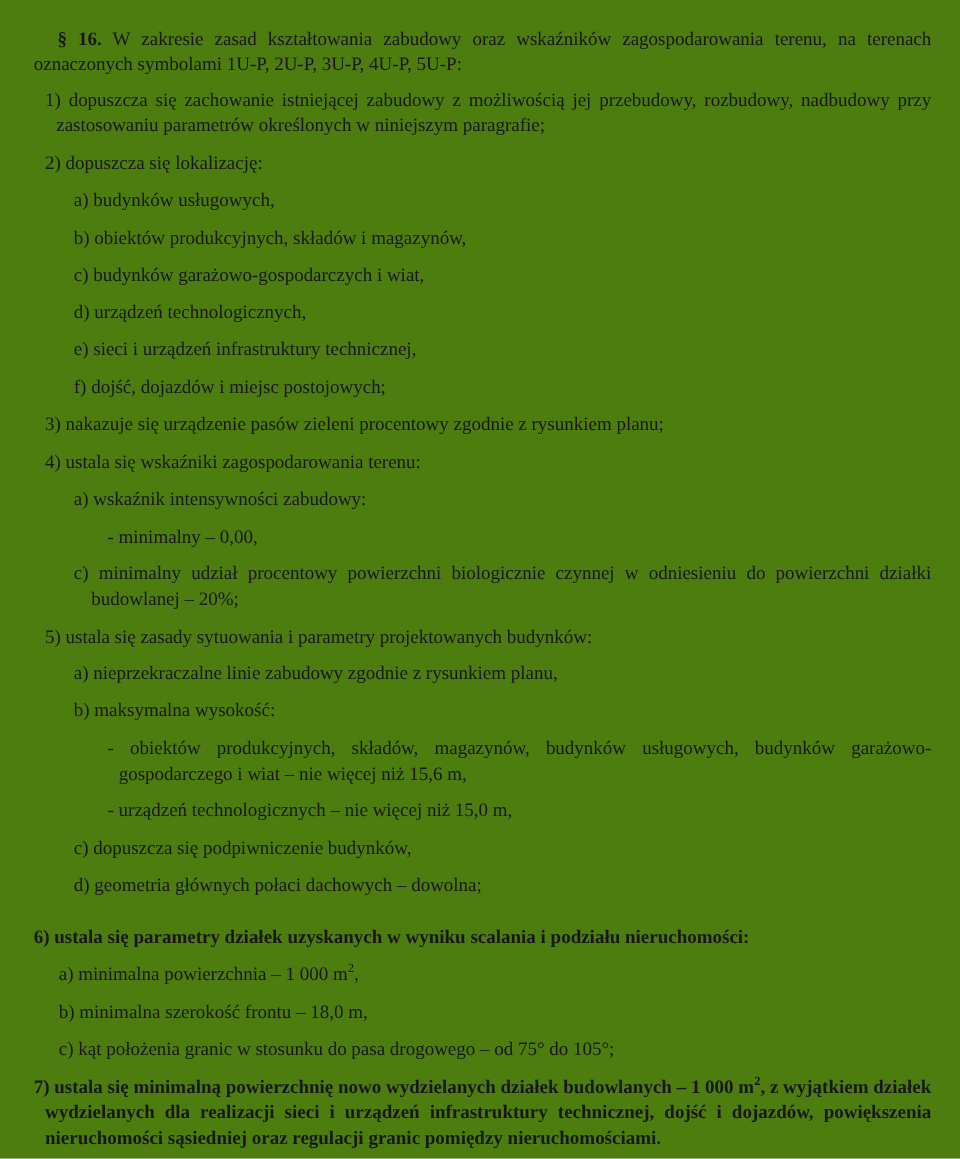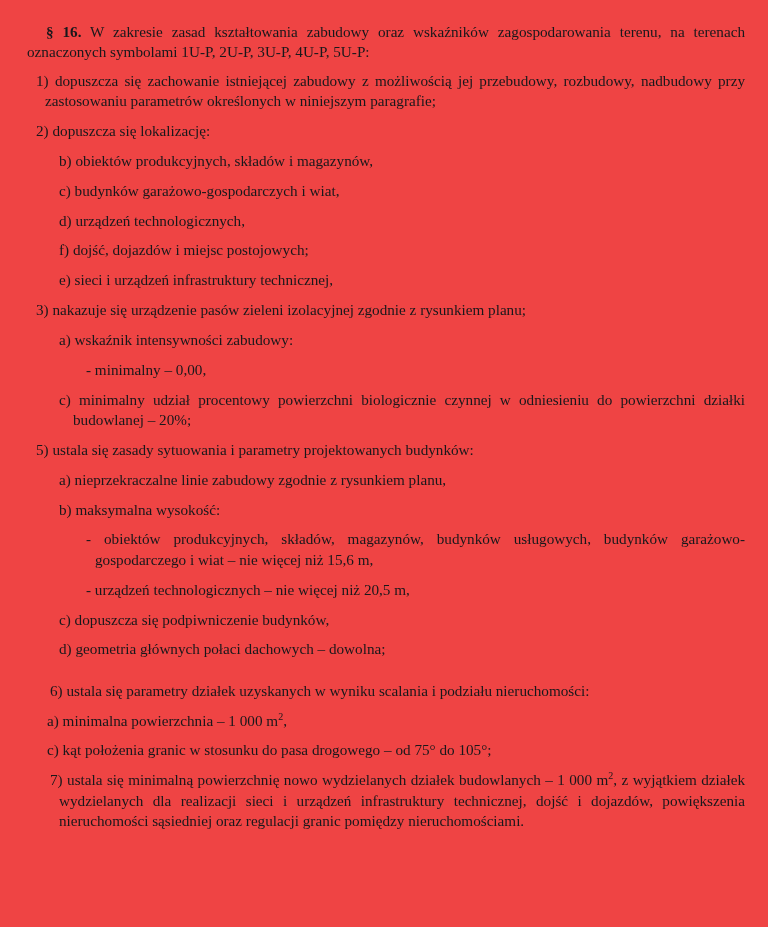--- a/index.html
+++ b/index.html
@@ -5,21 +5,21 @@
 <style>
   html, body {
     margin: 0;
     padding: 0;
     background: #ffffff;
   }
   .page {
     position: relative;
     width: 768px;
     height: 927px;
-    background: #ef4444;
+    background: #4d7c0f;
     box-sizing: border-box;
     padding: 22px 23px 0 27px;
     font-family: "Liberation Serif", "DejaVu Serif", serif;
     font-size: 15.2px;
     line-height: 1.34;
     color: #18181b;
     overflow: hidden;
   }
 
   .para {
@@ -42,22 +42,22 @@
   .lvl1 {
     padding-left: 9px;
     text-indent: -9px;
     margin-left: 9px;
     margin-bottom: 9.5px;
   }
   
   .lvl1b {
     padding-left: 9px;
     text-indent: -9px;
-    margin-left: 23px;
     margin-bottom: 9.5px;
+    font-weight: bold;
   }
 
   
   .lvl2 {
     padding-left: 14px;
     text-indent: -14px;
     margin-left: 32px;
     margin-bottom: 9.5px;
   }
   
@@ -93,39 +93,42 @@
 </head>
 <body>
 
 <div class="page">
 
   <p class="para lead"><span class="sec-no">§ 16.</span><span> W zakresie zasad kształtowania zabudowy oraz wskaźników zagospodarowania terenu, na terenach oznaczonych symbolami 1U-P, 2U-P, 3U-P, 4U-P, 5U-P:</span></p>
 
   <p class="para lvl1"><span class="marker">1)</span> <span>dopuszcza się zachowanie istniejącej zabudowy z możliwością jej przebudowy, rozbudowy, nadbudowy przy zastosowaniu parametrów określonych w niniejszym paragrafie;</span></p>
 
   <p class="para lvl1"><span class="marker">2)</span> <span>dopuszcza się lokalizację:</span></p>
+  <p class="para lvl2"><span class="marker">a)</span> <span>budynków usługowych,</span></p>
   <p class="para lvl2"><span class="marker">b)</span> <span>obiektów produkcyjnych, składów i magazynów,</span></p>
   <p class="para lvl2"><span class="marker">c)</span> <span>budynków garażowo-gospodarczych i wiat,</span></p>
   <p class="para lvl2"><span class="marker">d)</span> <span>urządzeń technologicznych,</span></p>
+  <p class="para lvl2"><span class="marker">e)</span> <span>sieci i urządzeń infrastruktury technicznej,</span></p>
   <p class="para lvl2"><span class="marker">f)</span> <span>dojść, dojazdów i miejsc postojowych;</span></p>
-  <p class="para lvl2"><span class="marker">e)</span> <span>sieci i urządzeń infrastruktury technicznej,</span></p>
 
-  <p class="para lvl1"><span class="marker">3)</span> <span>nakazuje się urządzenie pasów zieleni izolacyjnej zgodnie z rysunkiem planu;</span></p>
+  <p class="para lvl1"><span class="marker">3)</span> <span>nakazuje się urządzenie pasów zieleni procentowy zgodnie z rysunkiem planu;</span></p>
 
+  <p class="para lvl1"><span class="marker">4)</span> <span>ustala się wskaźniki zagospodarowania terenu:</span></p>
   <p class="para lvl2"><span class="marker">a)</span> <span>wskaźnik intensywności zabudowy:</span></p>
   <p class="para lvl3"><span class="marker">-</span> <span>minimalny – 0,00,</span></p>
   <p class="para lvl2"><span class="marker">c)</span> <span>minimalny udział procentowy powierzchni biologicznie czynnej w odniesieniu do powierzchni działki budowlanej – 20%;</span></p>
 
   <p class="para lvl1"><span class="marker">5)</span> <span>ustala się zasady sytuowania i parametry projektowanych budynków:</span></p>
   <p class="para lvl2"><span class="marker">a)</span> <span>nieprzekraczalne linie zabudowy zgodnie z rysunkiem planu,</span></p>
   <p class="para lvl2"><span class="marker">b)</span> <span>maksymalna wysokość:</span></p>
   <p class="para lvl3"><span class="marker">-</span> <span>obiektów produkcyjnych, składów, magazynów, budynków usługowych, budynków garażowo-gospodarczego i wiat – nie więcej niż 15,6 m,</span></p>
-  <p class="para lvl3"><span class="marker">-</span> <span>urządzeń technologicznych – nie więcej niż 20,5 m,</span></p>
+  <p class="para lvl3"><span class="marker">-</span> <span>urządzeń technologicznych – nie więcej niż 15,0 m,</span></p>
   <p class="para lvl2"><span class="marker">c)</span> <span>dopuszcza się podpiwniczenie budynków,</span></p>
   <p class="para lvl2"><span class="marker">d)</span> <span>geometria głównych połaci dachowych – dowolna;</span></p>
 
   <p class="para lvl1b gap-before"><span class="marker">6)</span> <span>ustala się parametry działek uzyskanych w wyniku scalania i podziału nieruchomości:</span></p>
   <p class="para lvl2b"><span class="marker">a)</span> <span>minimalna powierzchnia – 1 000 m</span><sup>2</sup><span>,</span></p>
+  <p class="para lvl2b"><span class="marker">b)</span> <span>minimalna szerokość frontu – 18,0 m,</span></p>
   <p class="para lvl2b"><span class="marker">c)</span> <span>kąt położenia granic w stosunku do pasa drogowego – od 75° do 105°;</span></p>
 
   <p class="para lvl1b"><span class="marker">7)</span> <span>ustala się minimalną powierzchnię nowo wydzielanych działek budowlanych – 1 000 m</span><sup>2</sup><span>, z wyjątkiem działek wydzielanych dla realizacji sieci i urządzeń infrastruktury technicznej, dojść i dojazdów, powiększenia nieruchomości sąsiedniej oraz regulacji granic pomiędzy nieruchomościami.</span></p>
 
 </div>
 
 </body></html>

